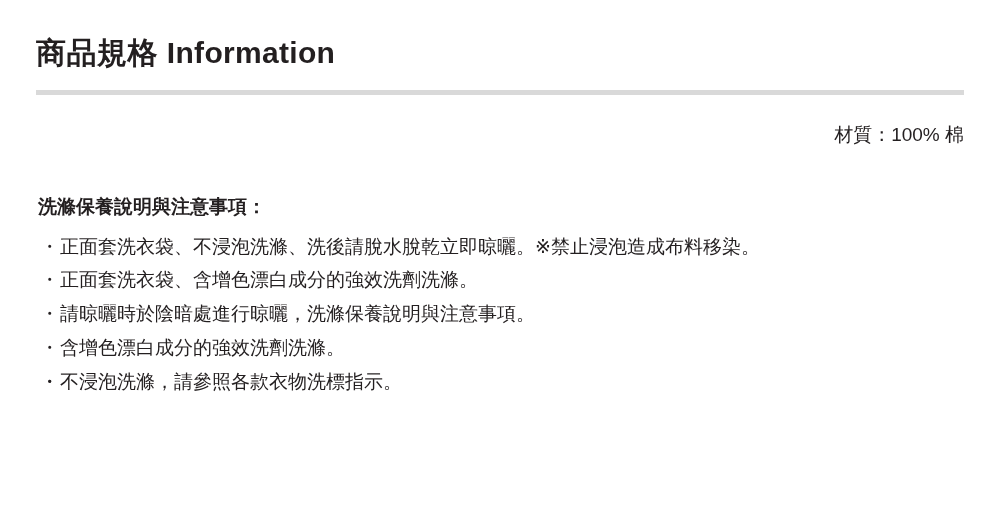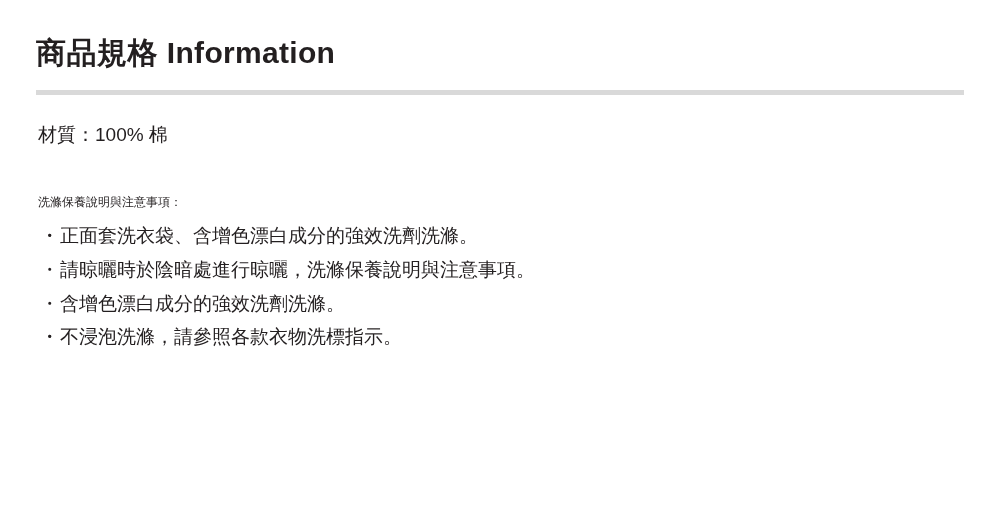--- a/index.html
+++ b/index.html
@@ -39,27 +39,29 @@
     background: #d9d9d9;
     width: 100%;
     margin: 0 0 26px 0;
   }
   .material-line {
     font-size: 19px;
     line-height: 1.5;
     color: #231f20;
     margin: 0 0 44px 2px;
     white-space: nowrap;
+    text-align: right;
   }
   .care-heading {
-    font-size: 12px;
+    font-size: 19px;
     line-height: 1.5;
     color: #231f20;
     margin: 0 0 10px 2px;
     white-space: nowrap;
+    font-weight: bold;
   }
   ul.care-list {
     list-style: none;
     margin: 0;
     padding: 0;
   }
   ul.care-list li {
     position: relative;
     font-size: 19px;
     line-height: 1.62;
@@ -89,20 +91,21 @@
 
   <div class="divider"></div>
 
   <p class="material-line">材質：100% 棉</p>
 
   <p class="care-heading">洗滌保養說明與注意事項：</p>
 
   <ul class="care-list">
     <li>
       <span class="bullet">・</span>
+      <span>正面套洗衣袋、不浸泡洗滌、洗後請脫水脫乾立即晾曬。※禁止浸泡造成布料移染。</span>
     </li>
     <li>
       <span class="bullet">・</span>
       <span>正面套洗衣袋、含增色漂白成分的強效洗劑洗滌。</span>
     </li>
     <li>
       <span class="bullet">・</span>
       <span>請晾曬時於陰暗處進行晾曬，洗滌保養說明與注意事項。</span>
     </li>
     <li>

